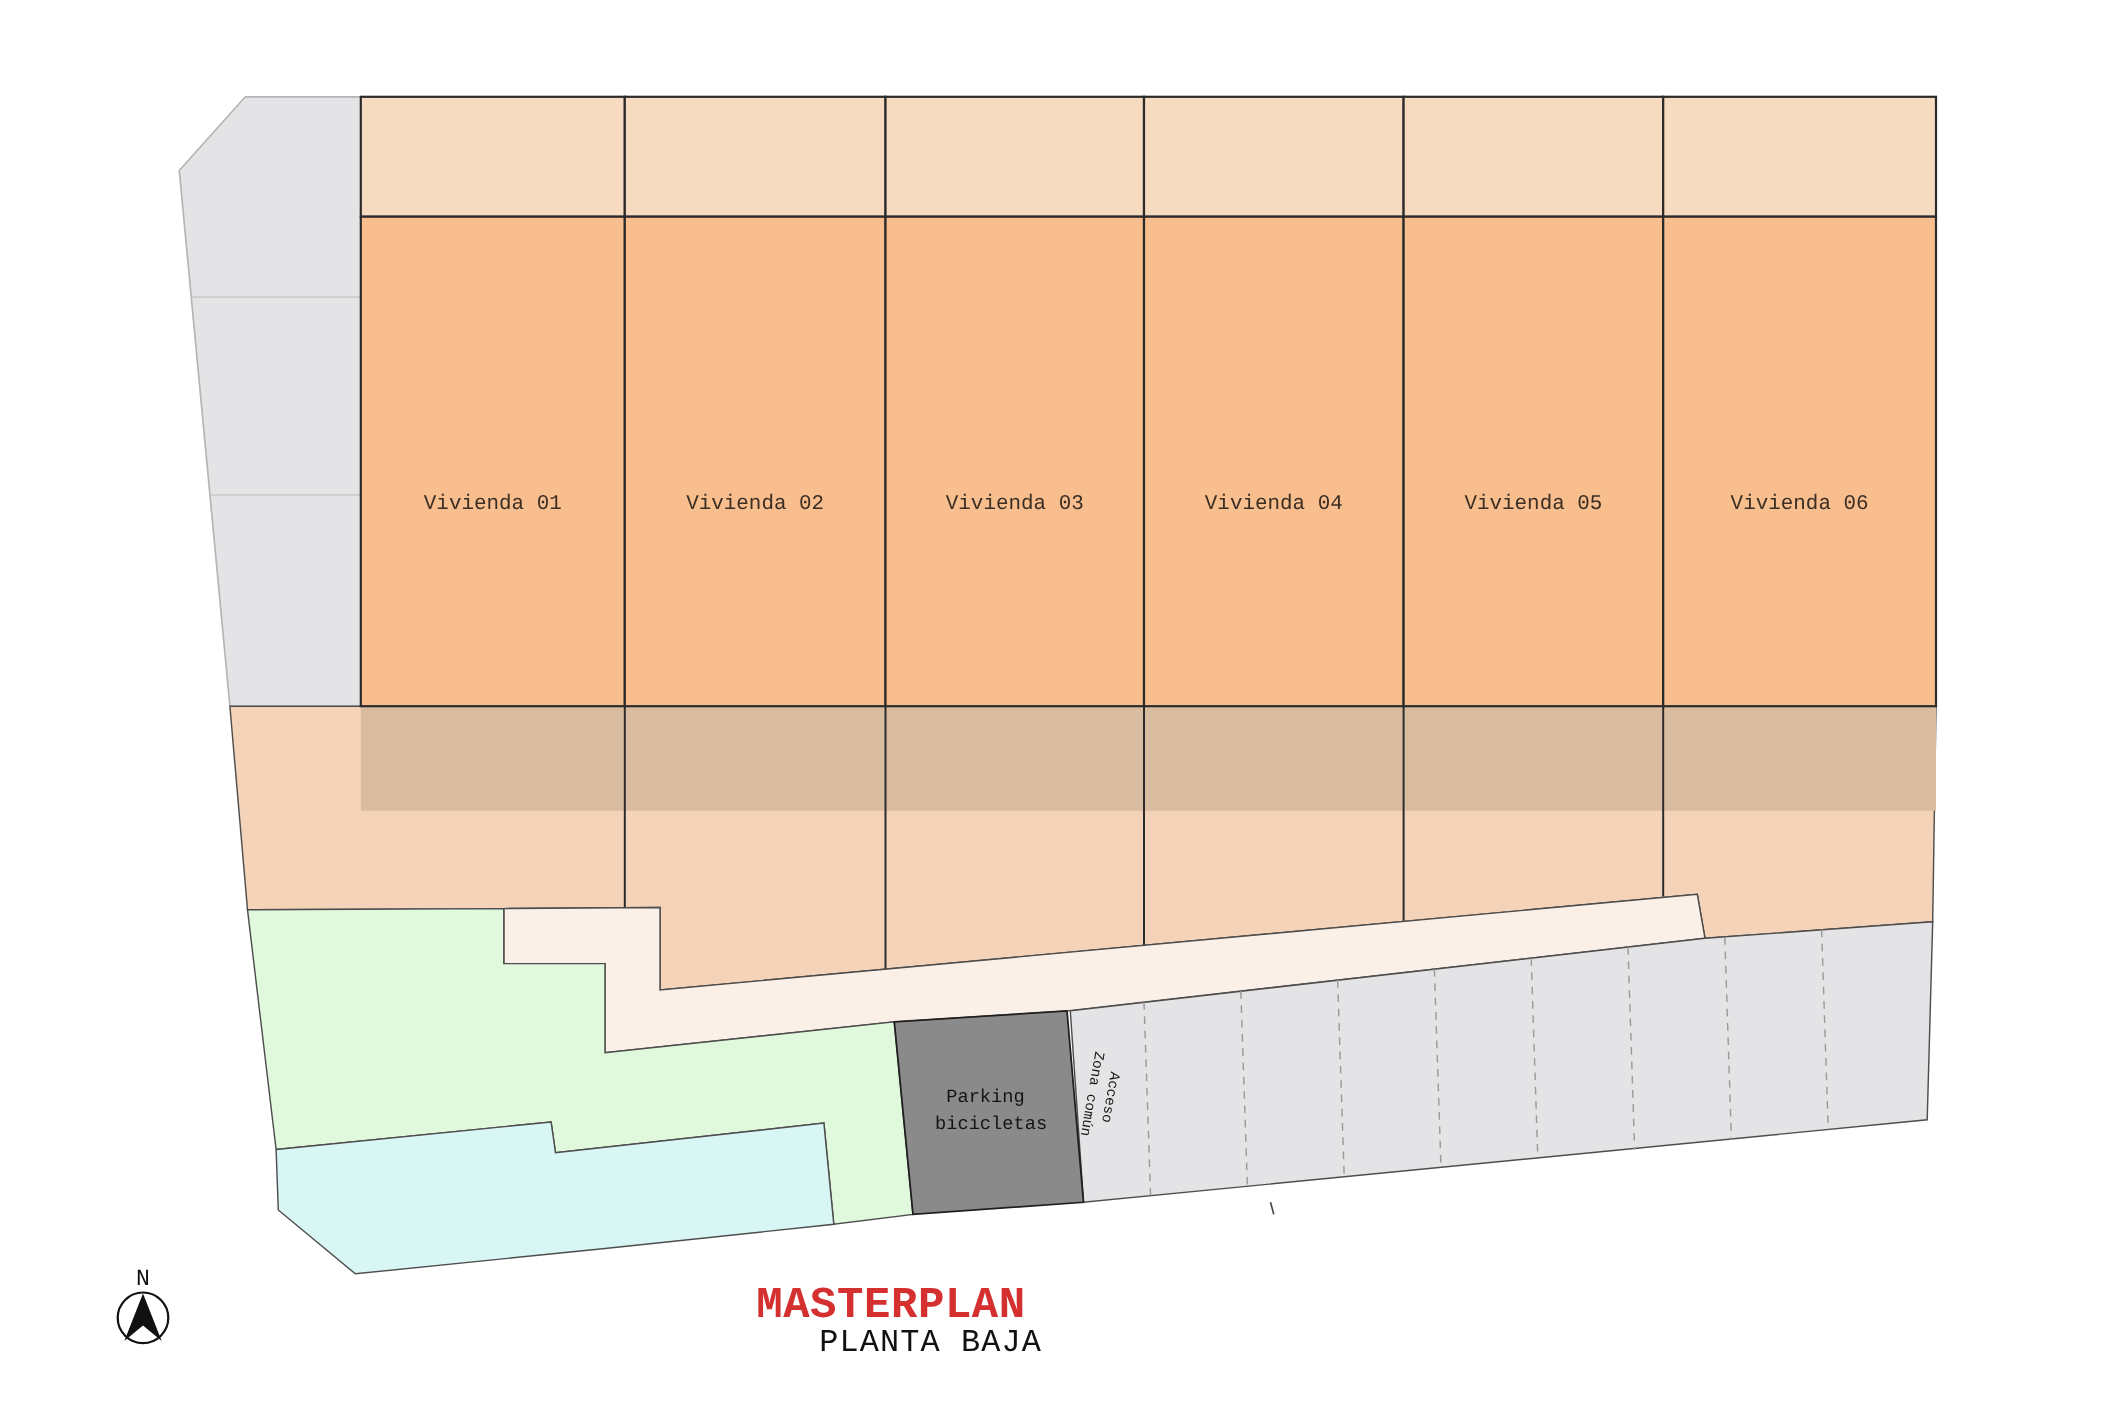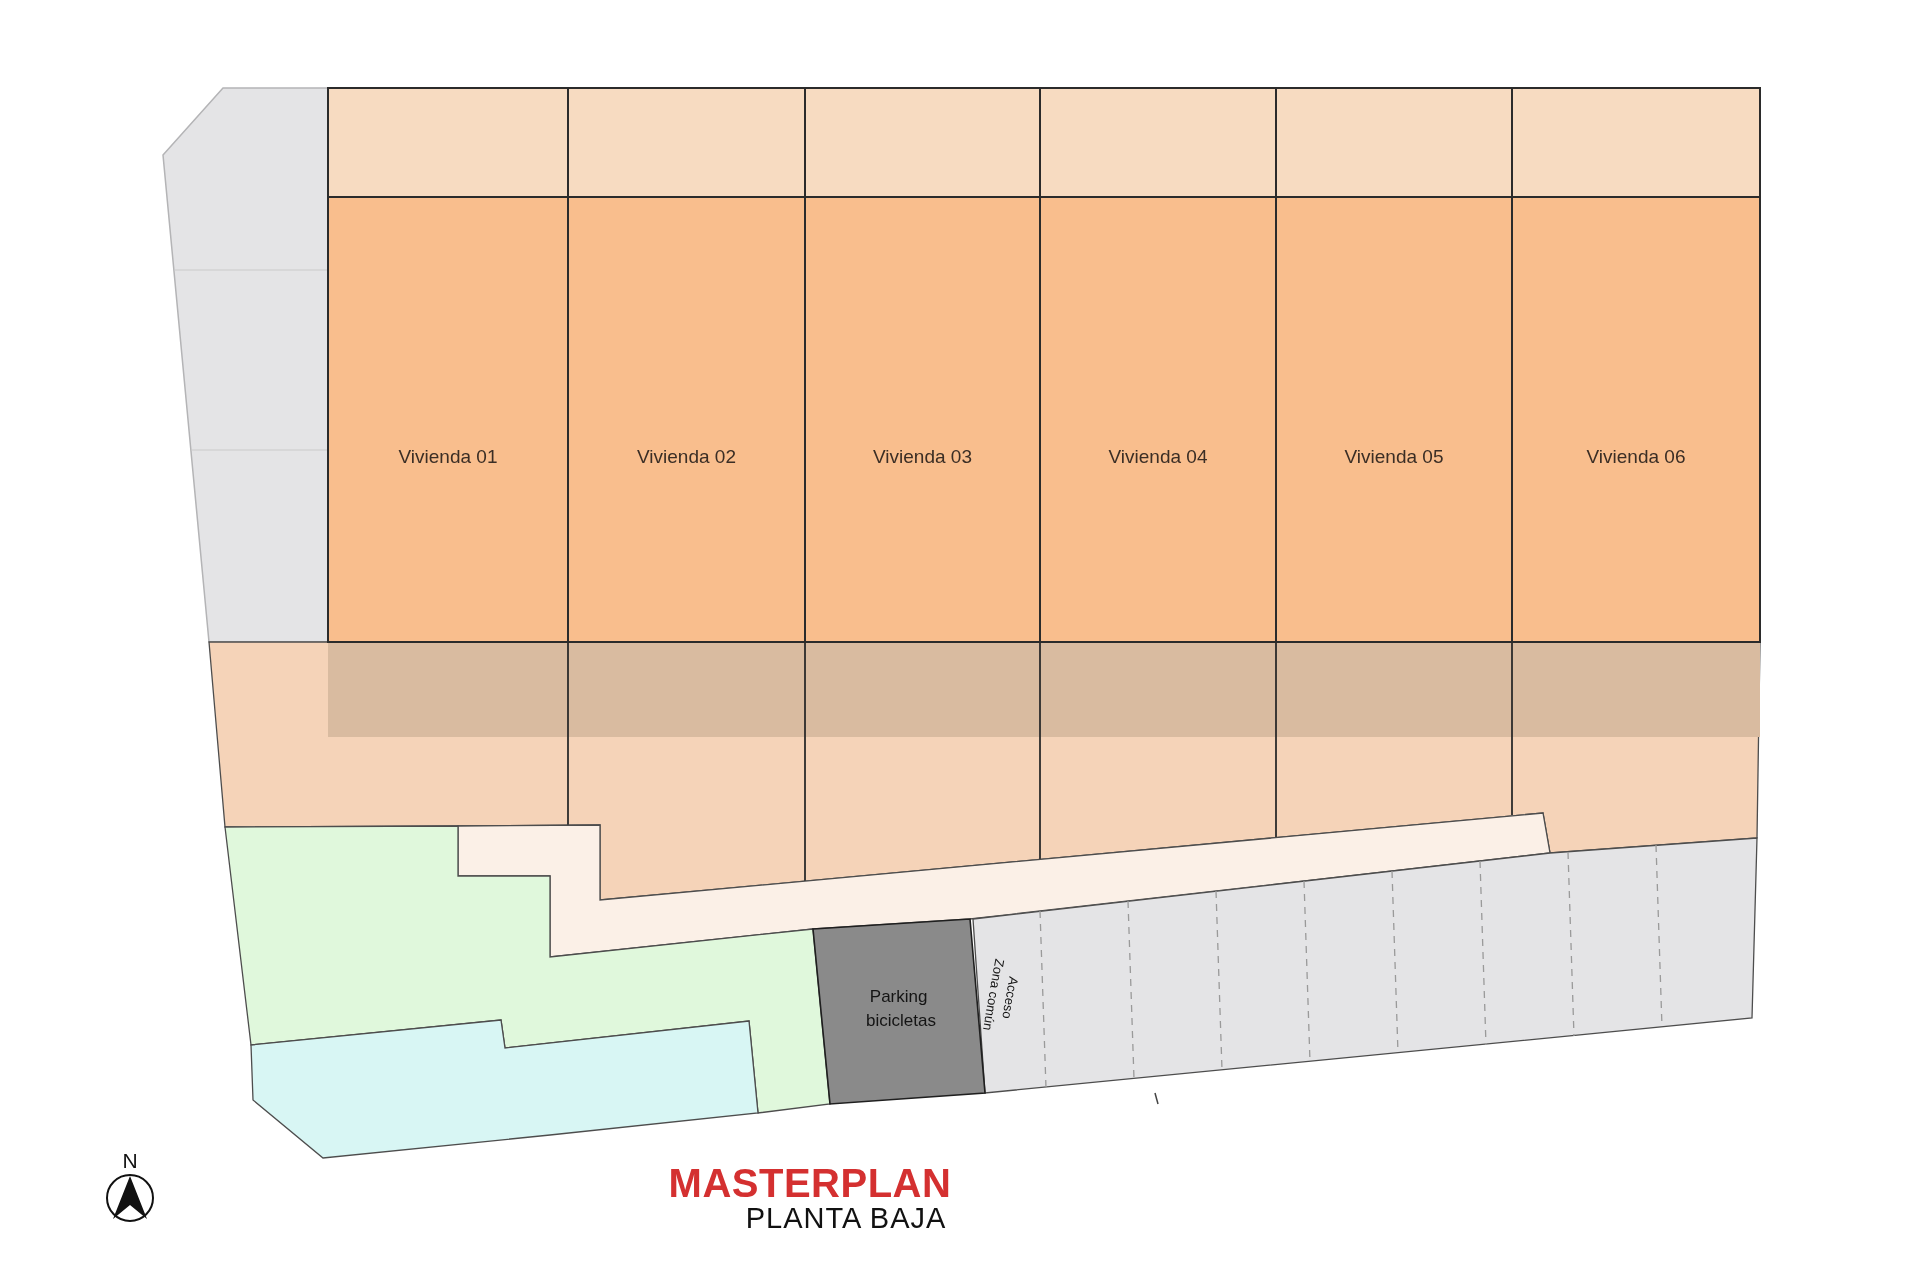--- a/index.html
+++ b/index.html
@@ -1,17 +1,17 @@
 <!DOCTYPE html>
 <html><head>
 <meta charset="utf-8">
 <style>
   html,body{margin:0;padding:0;background:#ffffff;}
   .page{position:relative;width:1920px;height:1280px;background:#ffffff;overflow:hidden;
-        font-family:Liberation Sans, sans-serif;}
+        font-family:Liberation Mono, monospace;}
   svg{display:block;}
   .cell{stroke:#2b2b2b;stroke-width:2;}
   .graycol{stroke:#b4b4b6;stroke-width:1.5;}
   .faintline{stroke:#c9c9c9;stroke-width:1.2;}
   .region{stroke:#4d4d4d;stroke-width:1.3;}
   .plotline{stroke:#2b2b2b;stroke-width:1.8;}
   .stall{stroke:#9a9a9a;stroke-width:1.3;stroke-dasharray:7 6;fill:none;}
   .boxedge{stroke:#1f1f1f;stroke-width:1.6;}
   .unit-label{font-size:19px;fill:#3b2e25;text-anchor:middle;}
   .box-label{font-size:17px;fill:#141414;text-anchor:middle;}

